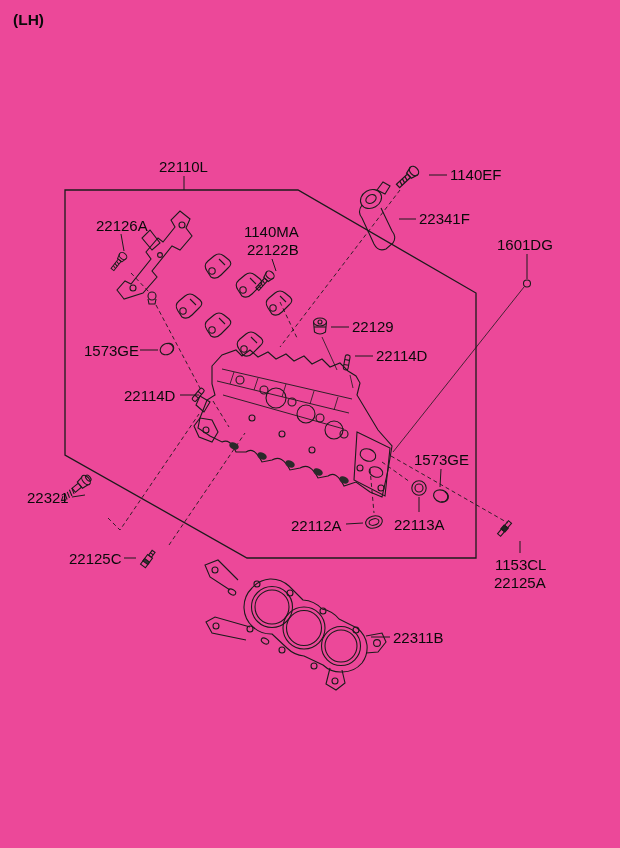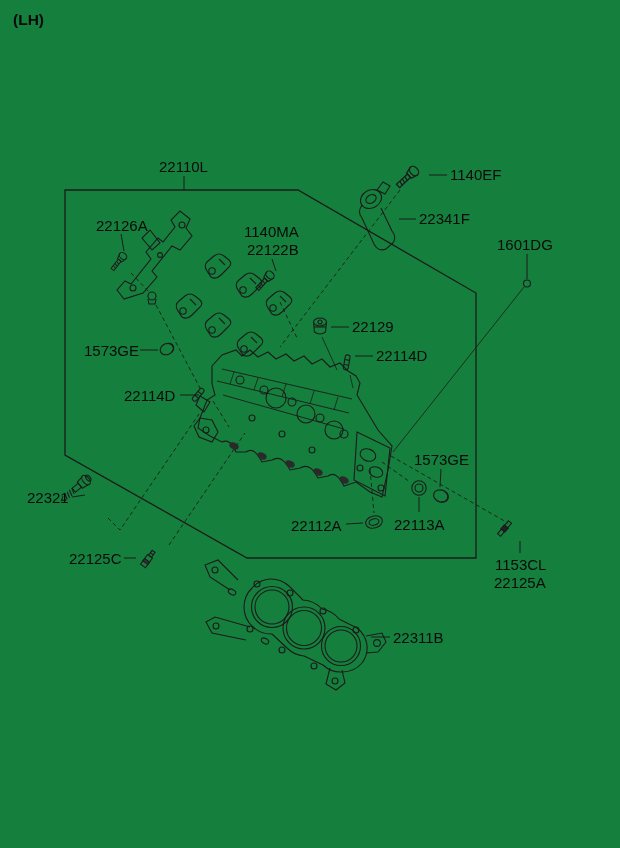--- a/index.html
+++ b/index.html
@@ -1,16 +1,16 @@
 <!DOCTYPE html>
 <html><head>
 <meta charset="utf-8">
 <style>
   html,body{margin:0;padding:0;background:#ffffff;}
-  .stage{position:relative;width:620px;height:848px;background:#15803d;overflow:hidden;
+  .stage{position:relative;width:620px;height:848px;background:#ec4899;overflow:hidden;
          font-family:"Liberation Sans",sans-serif;}
   svg{display:block;}
   text{font-family:"Liberation Sans",sans-serif;font-size:15px;fill:#0a0a0a;}
   text.tag{font-weight:bold;font-size:15.5px;}
   .ln{stroke:#1b1b1b;fill:none;}
 </style>
 </head>
 <body>
 
 <div class="stage">

